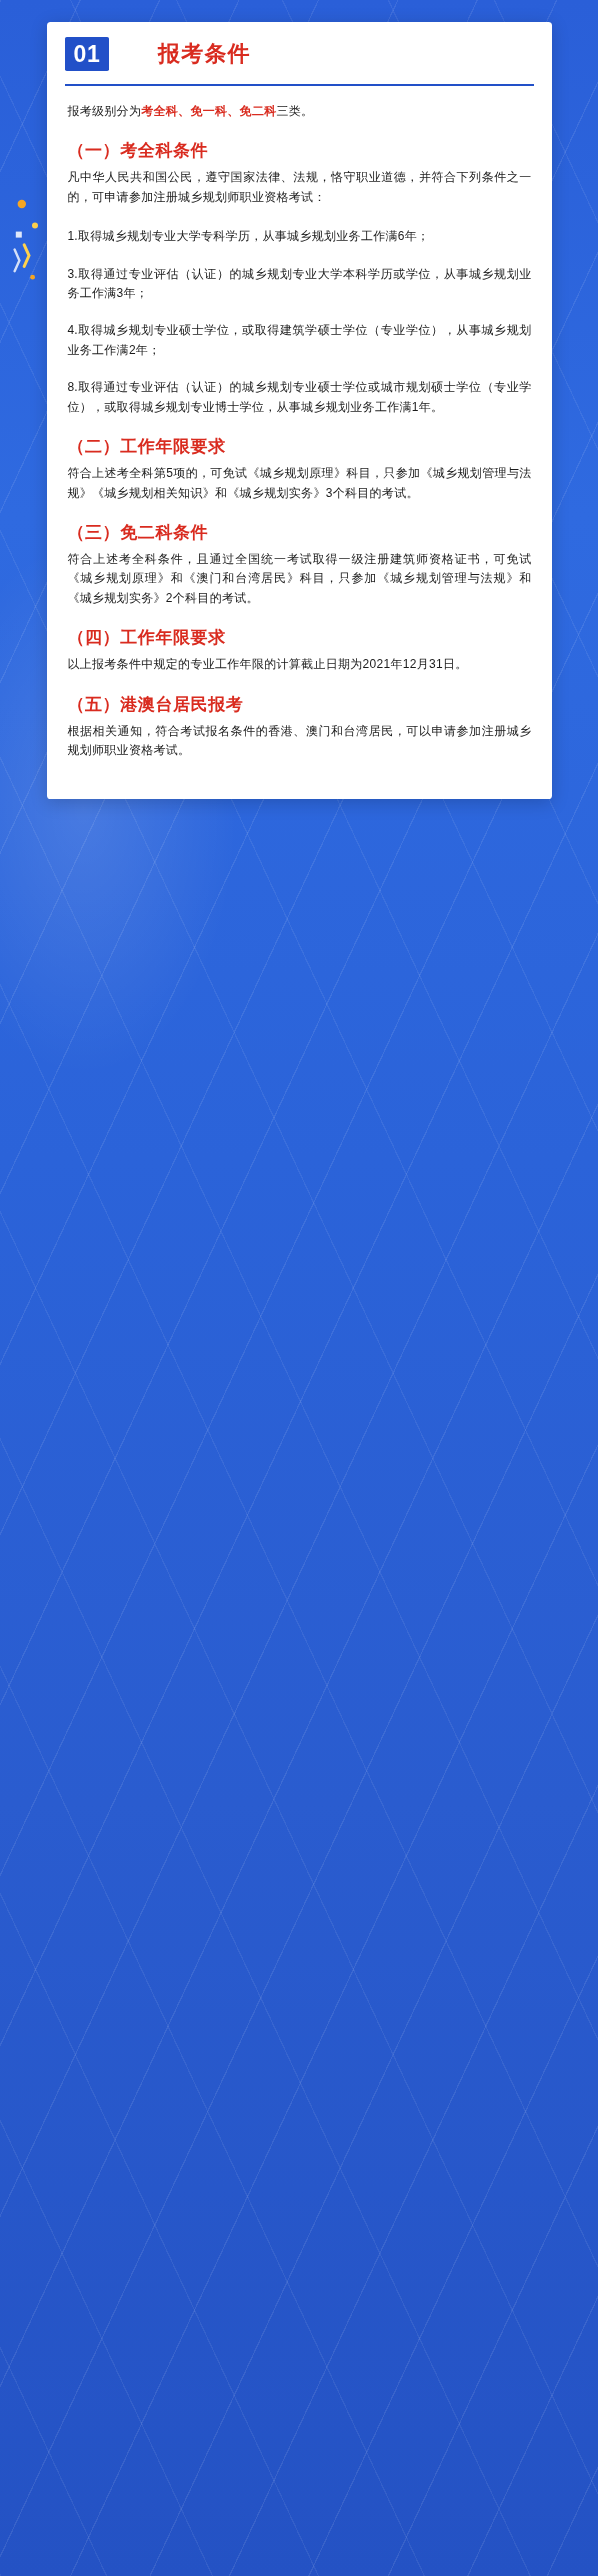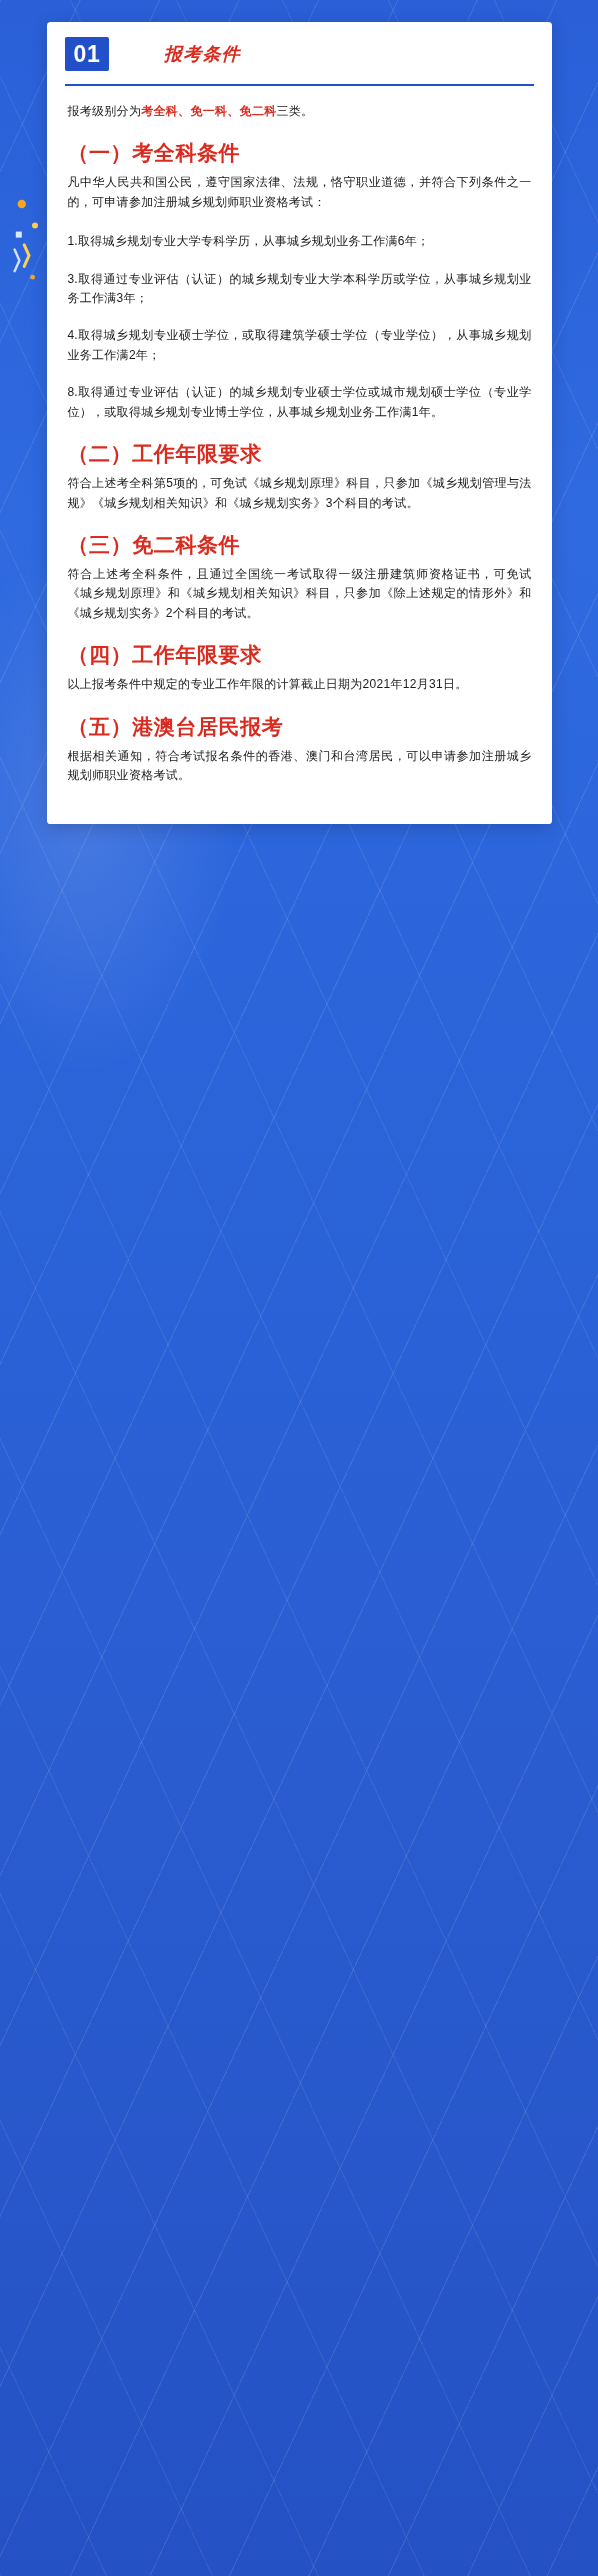--- a/index.html
+++ b/index.html
@@ -69,26 +69,25 @@
     color: #ffffff;
     font-size: 23px;
     font-weight: bold;
     display: flex;
     align-items: center;
     justify-content: center;
     border-radius: 1.8px;
     letter-spacing: 0.6px;
   }
   .header-title {
-    margin-left: 19px;
-    font-size: 18px;
+    margin-left: 13px;
+    font-size: 22px;
     font-weight: bold;
     color: #d92b1f;
     letter-spacing: 1.2px;
-    font-style: italic;
   }
   .divider {
     height: 1.8px;
     background: #2250c8;
     margin: 2.4px 18px 0 18px;
   }
   .content {
     padding: 15.6px 20.4px 0 20.4px;
   }
   p {
@@ -100,21 +99,21 @@
     text-align: justify;
   }
   p.tight {
     margin-bottom: 20px;
   }
   .red {
     color: #d92b1f;
     font-weight: bold;
   }
   .sec-title {
-    font-size: 21px;
+    font-size: 17px;
     font-weight: bold;
     color: #d92b1f;
     margin: 0 0 6px 0;
     letter-spacing: 0.6px;
   }
 </style>
 </head>
 <body>
 
 <div class="page">
@@ -146,21 +145,21 @@
       <p class="tight">凡中华人民共和国公民，遵守国家法律、法规，恪守职业道德，并符合下列条件之一的，可申请参加注册城乡规划师职业资格考试：</p>
       <p>1.取得城乡规划专业大学专科学历，从事城乡规划业务工作满6年；</p>
       <p>3.取得通过专业评估（认证）的城乡规划专业大学本科学历或学位，从事城乡规划业务工作满3年；</p>
       <p>4.取得城乡规划专业硕士学位，或取得建筑学硕士学位（专业学位），从事城乡规划业务工作满2年；</p>
       <p>8.取得通过专业评估（认证）的城乡规划专业硕士学位或城市规划硕士学位（专业学位），或取得城乡规划专业博士学位，从事城乡规划业务工作满1年。</p>
 
       <div class="sec-title">（二）工作年限要求</div>
       <p>符合上述考全科第5项的，可免试《城乡规划原理》科目，只参加《城乡规划管理与法规》《城乡规划相关知识》和《城乡规划实务》3个科目的考试。</p>
 
       <div class="sec-title">（三）免二科条件</div>
-      <p>符合上述考全科条件，且通过全国统一考试取得一级注册建筑师资格证书，可免试《城乡规划原理》和《城乡规划相关知识》科目，只参加《除上述规定的情形外》和《城乡规划实务》2个科目的考试。</p>
+      <p>符合上述考全科条件，且通过全国统一考试取得一级注册建筑师资格证书，可免试《城乡规划原理》和《澳门和台湾居民》科目，只参加《城乡规划管理与法规》和《城乡规划实务》2个科目的考试。</p>
 
       <div class="sec-title">（四）工作年限要求</div>
       <p>以上报考条件中规定的专业工作年限的计算截止日期为2021年12月31日。</p>
 
       <div class="sec-title">（五）港澳台居民报考</div>
       <p>根据相关通知，符合考试报名条件的香港、澳门和台湾居民，可以申请参加注册城乡规划师职业资格考试。</p>
 
     </div>
   </div>
 </div>

